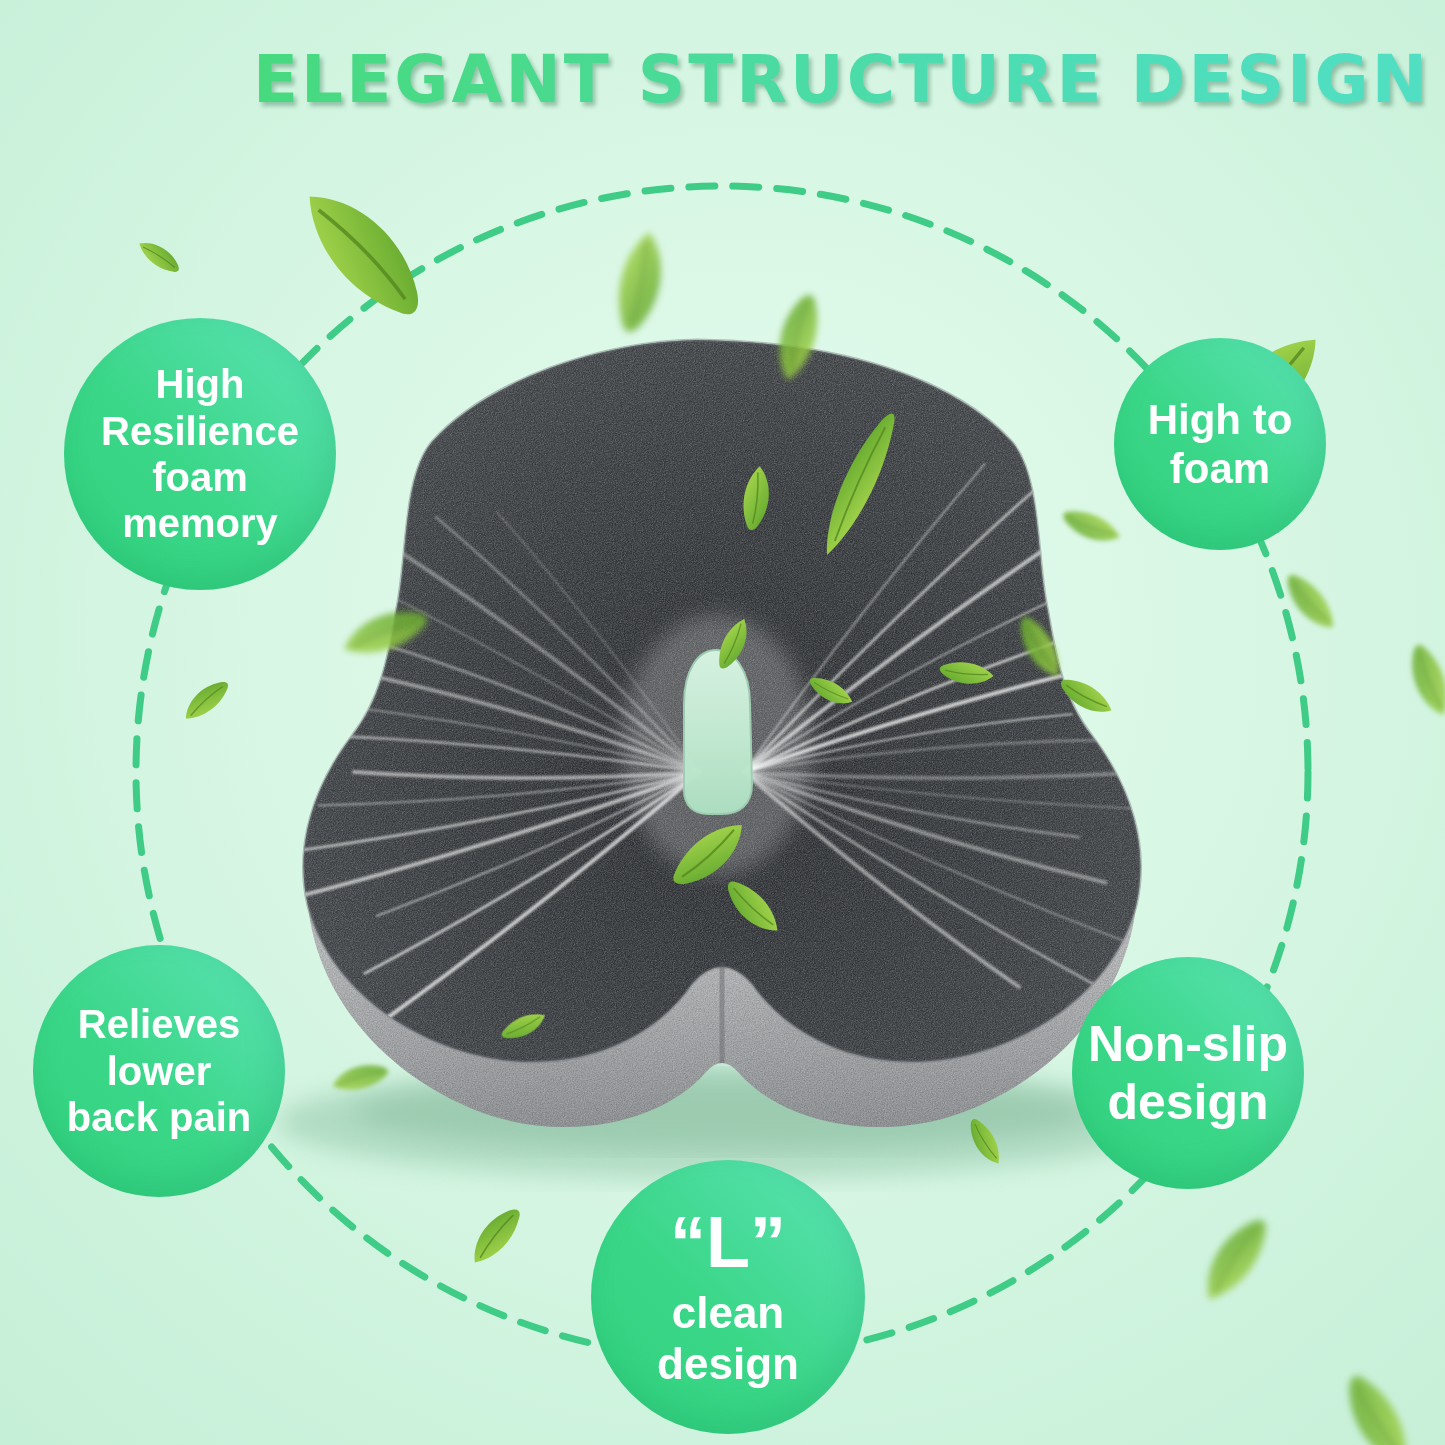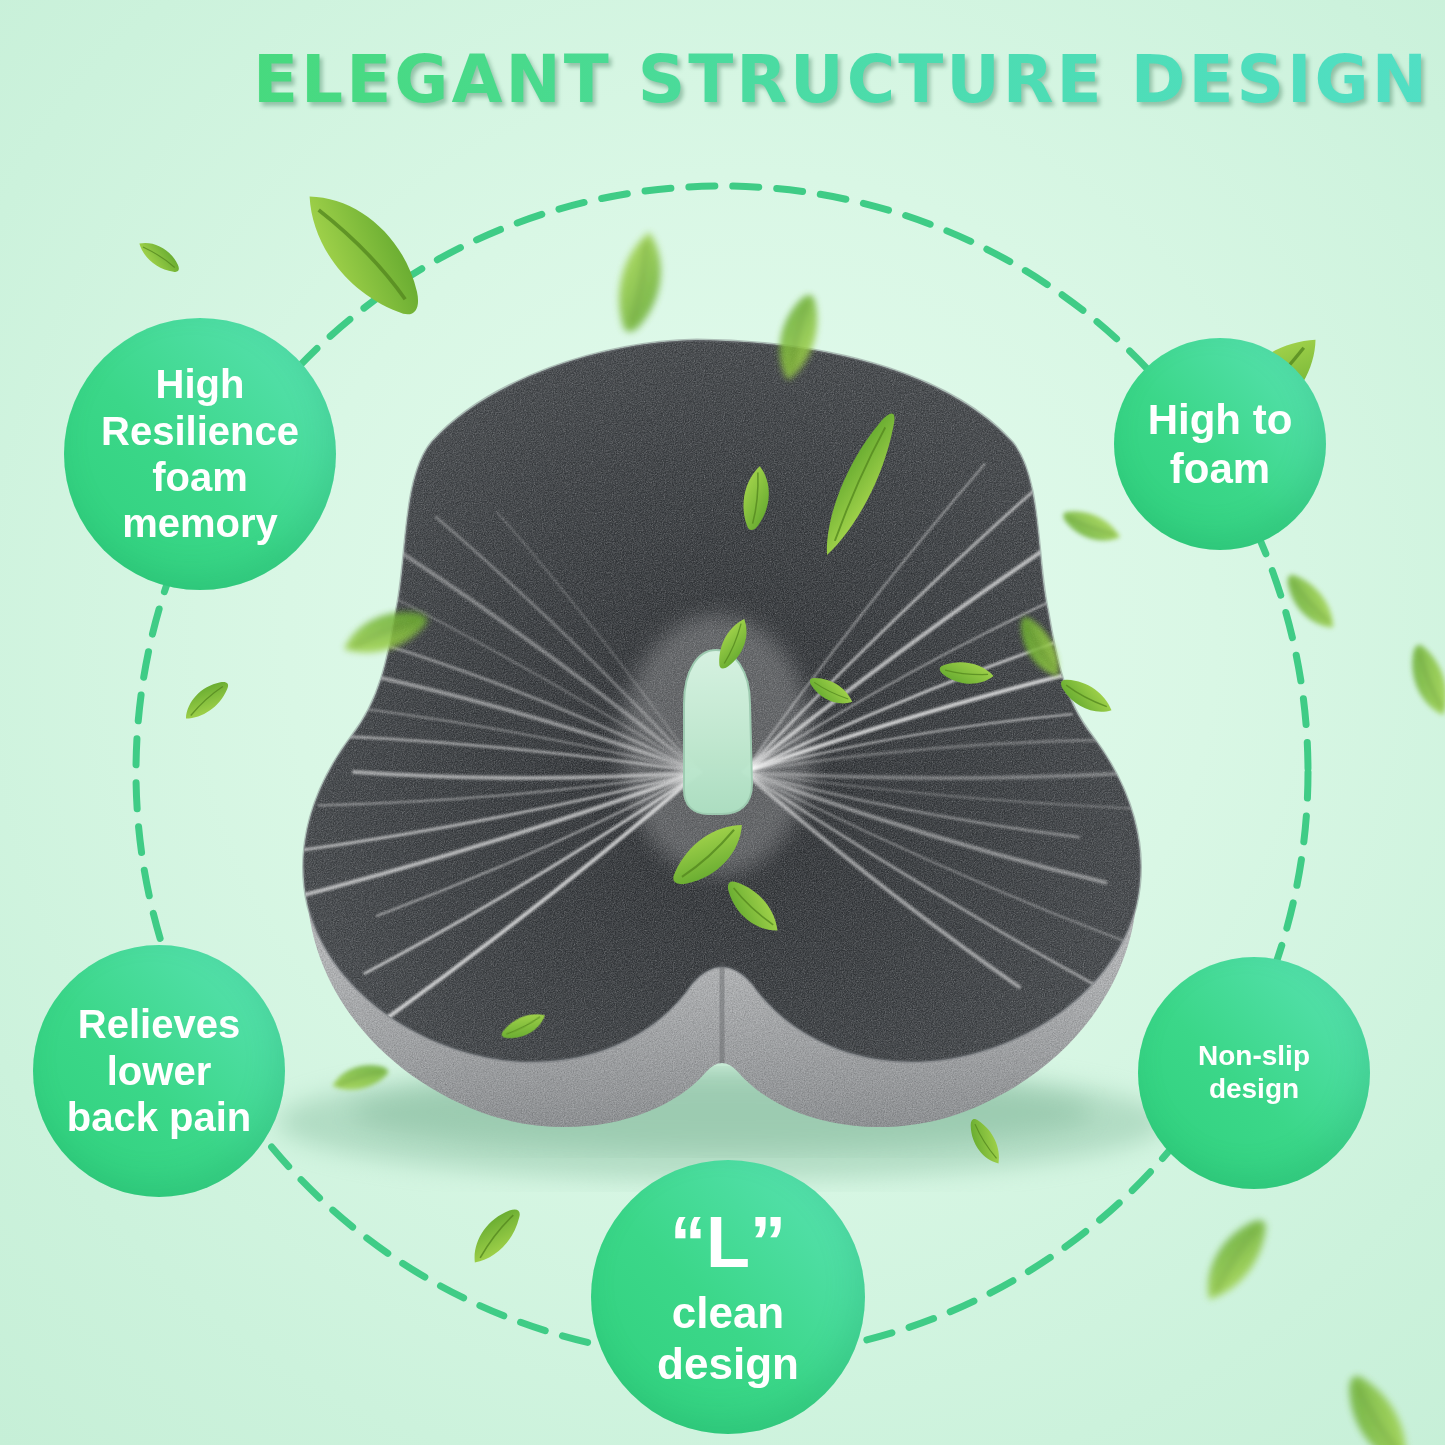--- a/index.html
+++ b/index.html
@@ -21,21 +21,21 @@
     position:absolute;border-radius:50%;
     background:linear-gradient(225deg,#5de3b7 0%,#3bd789 55%,#2fd07c 100%);
     box-shadow:inset -8px -14px 30px rgba(24,150,90,.22);
     display:flex;align-items:center;justify-content:center;text-align:center;
     color:#ffffff;font-weight:bold;
   }
   .badge .bl{display:block;}
   #badge-high{left:64px;top:318px;width:272px;height:272px;font-size:40px;line-height:1.16;align-items:center;}
   #badge-easy{left:1114px;top:338px;width:212px;height:212px;font-size:42px;line-height:1.17;}
   #badge-relieves{left:33px;top:945px;width:252px;height:252px;font-size:40px;line-height:1.16;}
-  #badge-nonslip{left:1138px;top:957px;width:232px;height:232px;font-size:28px;line-height:1.17;}
+  #badge-nonslip{left:1072px;top:957px;width:232px;height:232px;font-size:50px;line-height:1.17;}
   #badge-l{left:591px;top:1160px;width:274px;height:274px;font-size:44px;line-height:1.15;}
   #badge-l .bl-large{font-size:72px;line-height:1.05;margin-bottom:8px;}
 </style>
 </head>
 <body>
 
 <div class="canvas">
 
   <svg class="art" viewBox="0 0 1445 1445" aria-hidden="true">
     <defs>

